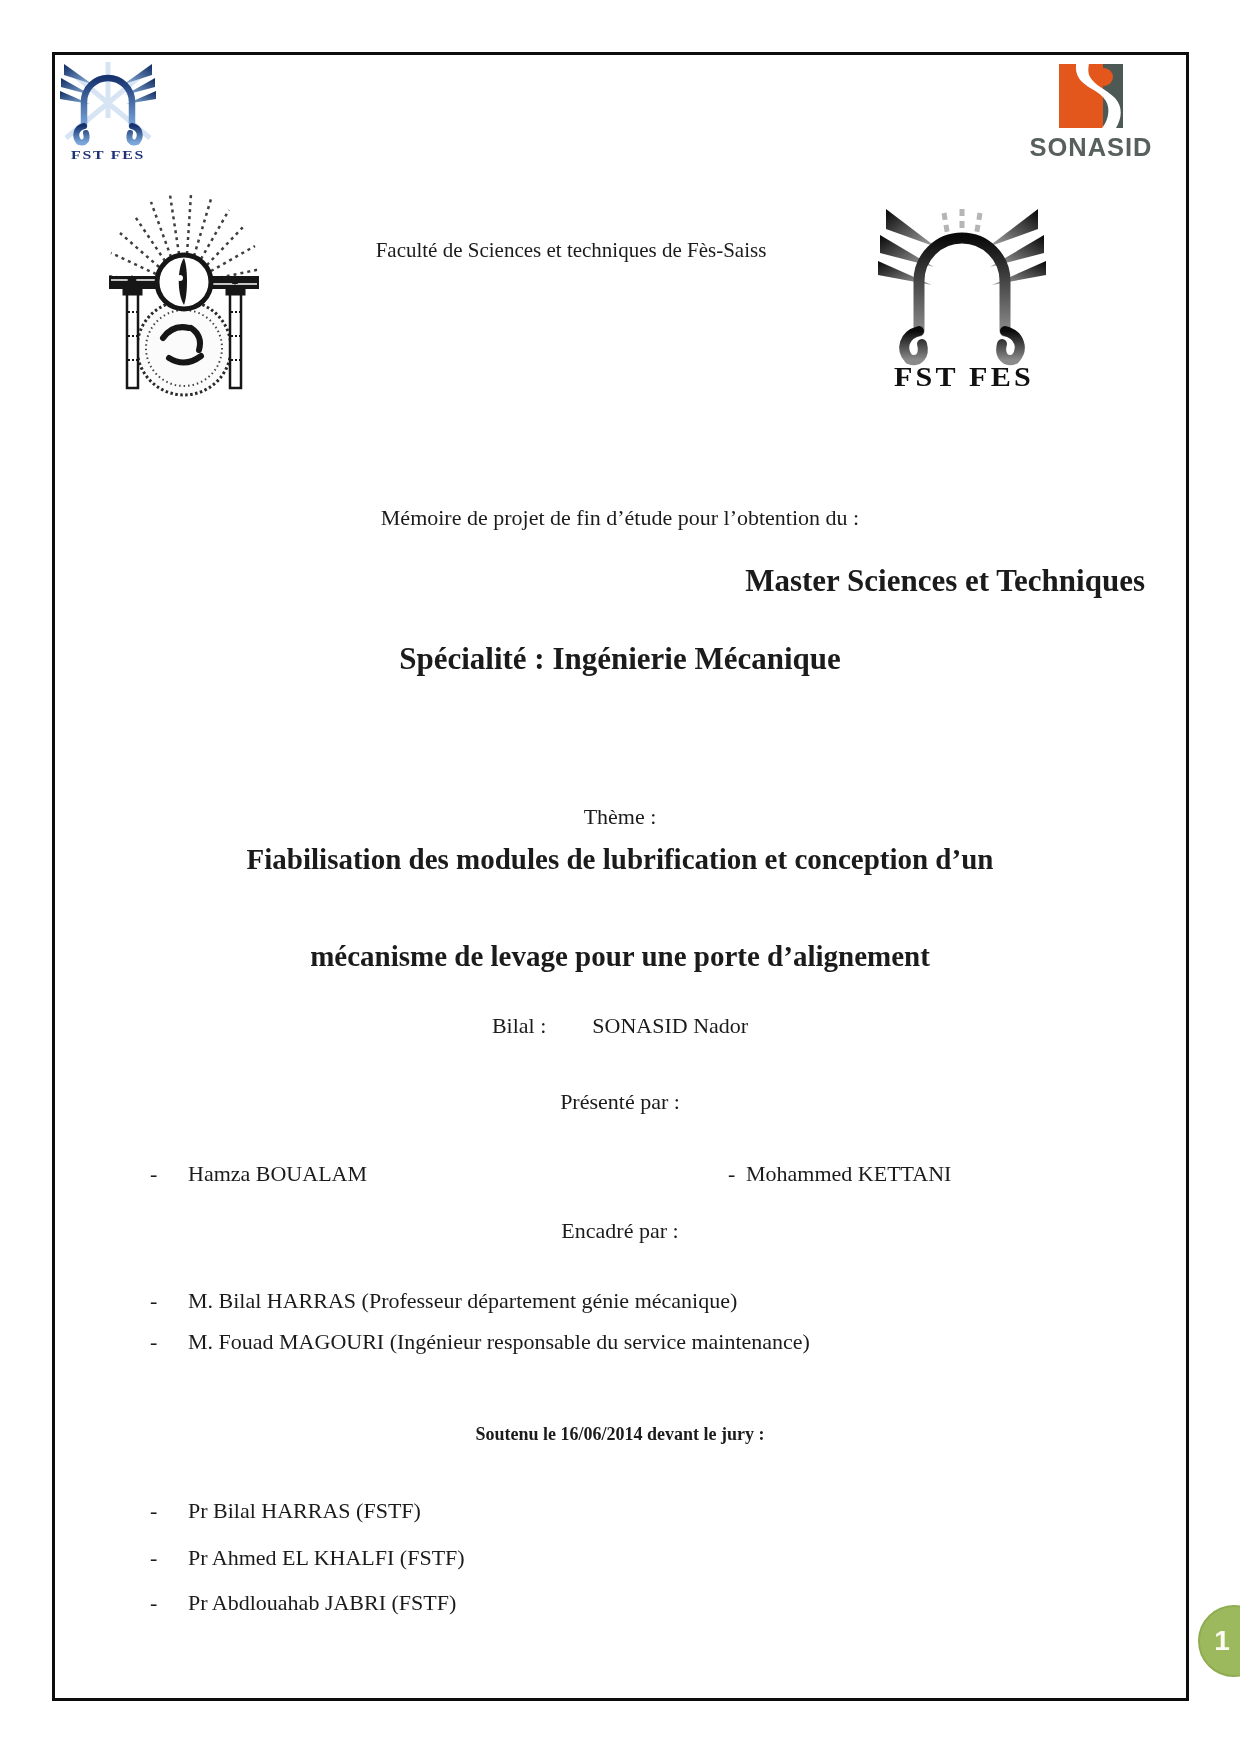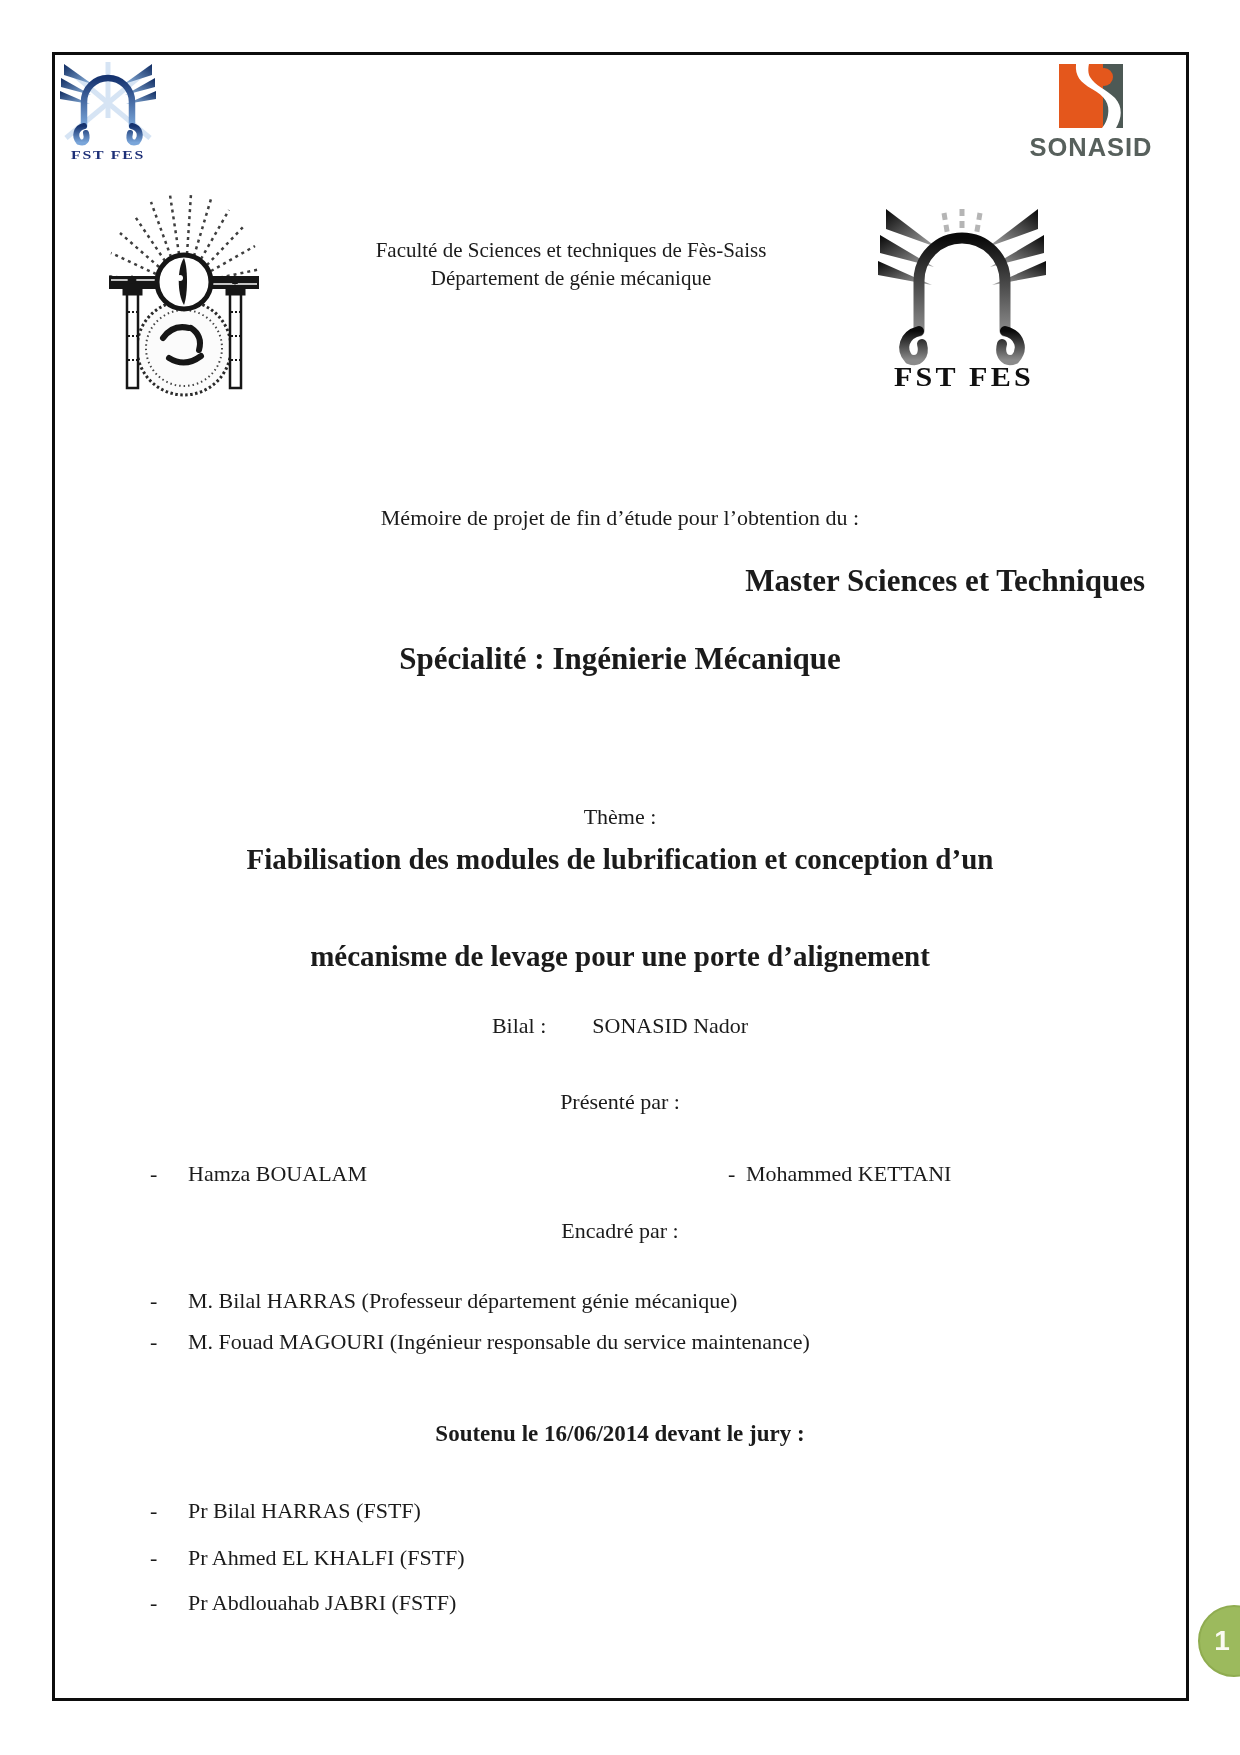--- a/index.html
+++ b/index.html
@@ -13,21 +13,21 @@
     position:absolute;left:52px;top:52px;width:1137px;height:1649px;
     box-sizing:border-box;border:3px solid #0d0d0d;background:transparent;
   }
   .center-line{
     position:absolute;left:95px;width:1050px;text-align:center;
     white-space:nowrap;
   }
   .fs-body{font-size:22px;line-height:27px;}
   .fs-heading{font-size:31px;line-height:37px;font-weight:bold;}
   .fs-title{font-size:29px;line-height:35px;font-weight:bold;}
-  .fs-defense{font-size:23px;line-height:28px;font-weight:bold;}
+  .fs-defense{font-size:18px;line-height:28px;font-weight:bold;}
   .list-row{
     position:absolute;display:flex;align-items:baseline;
     font-size:22px;line-height:27px;white-space:nowrap;
   }
   .list-row .dash{width:38px;}
   .univ-block{
     position:absolute;left:281px;top:236px;width:580px;
     text-align:center;font-size:21px;line-height:28px;white-space:nowrap;
   }
   .lieu-gap{display:inline-block;width:46px;}
@@ -188,21 +188,20 @@
     <path d="M47,128 C32,132 28,146 37,156 C47,160 53,152 50,141" stroke-width="10"></path>
     <path d="M133,128 C148,132 152,146 143,156 C133,160 127,152 130,141" stroke-width="10"></path>
     <path d="M90,64 L90,158" stroke-width="11"></path>
     <path d="M60,100 L120,100" stroke-width="10"></path>
   </g>
   <text x="92" y="183" text-anchor="middle" font-size="28" font-weight="bold" font-family="Liberation Serif, DejaVu Serif, serif" fill="#101010" letter-spacing="3" textLength="140" lengthAdjust="spacingAndGlyphs">FST FES</text>
 </svg>
 
 <div class="univ-block">
   <div>Faculté de Sciences et techniques de Fès-Saiss</div>
-  <div>Département de génie mécanique</div>
 </div>
 
 <div class="center-line fs-body" style="top:504px;">Mémoire de projet de fin d’étude pour l’obtention du :</div>
 <div class="center-line fs-heading" style="top:562px;text-align:right;">Master Sciences et Techniques</div>
 <div class="center-line fs-heading" style="top:640px;">Spécialité : Ingénierie Mécanique</div>
 <div class="center-line fs-body" style="top:803px;">Thème :</div>
 <div class="center-line fs-title" style="top:842px;">Fiabilisation des modules de lubrification et conception d’un</div>
 <div class="center-line fs-title" style="top:939px;">mécanisme de levage pour une porte d’alignement</div>
 
 <div class="center-line fs-body" style="top:1012px;">

